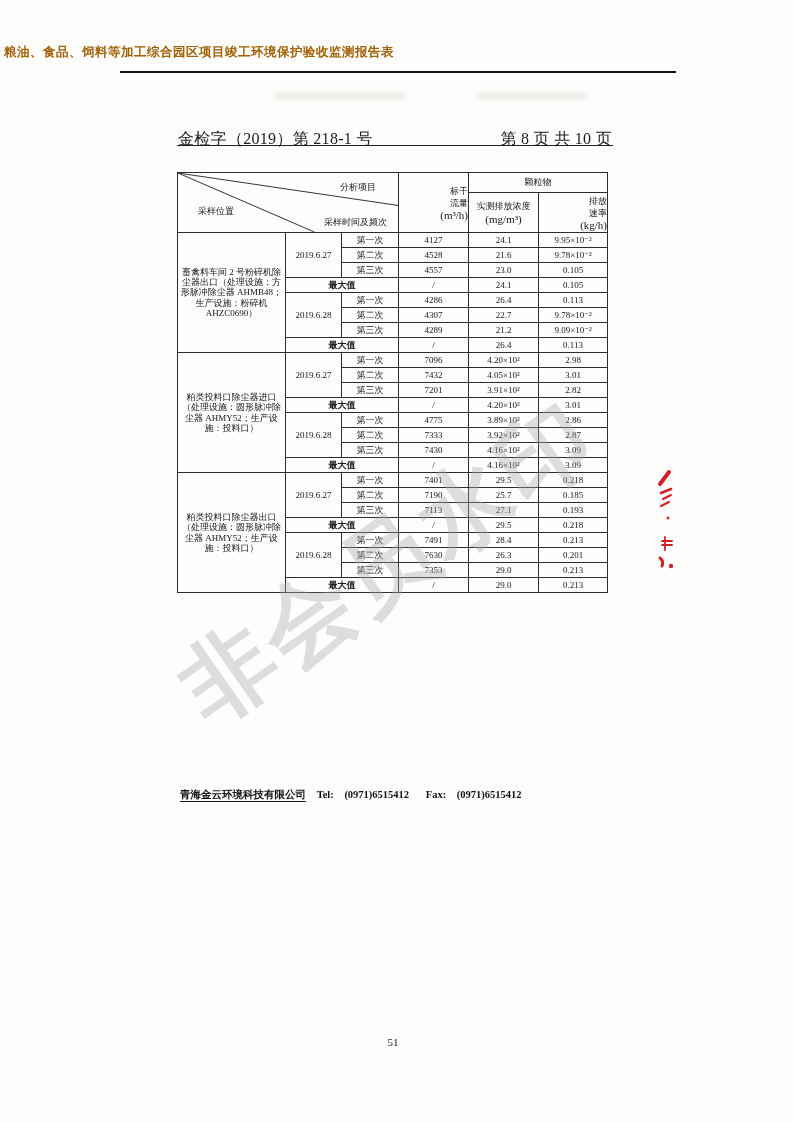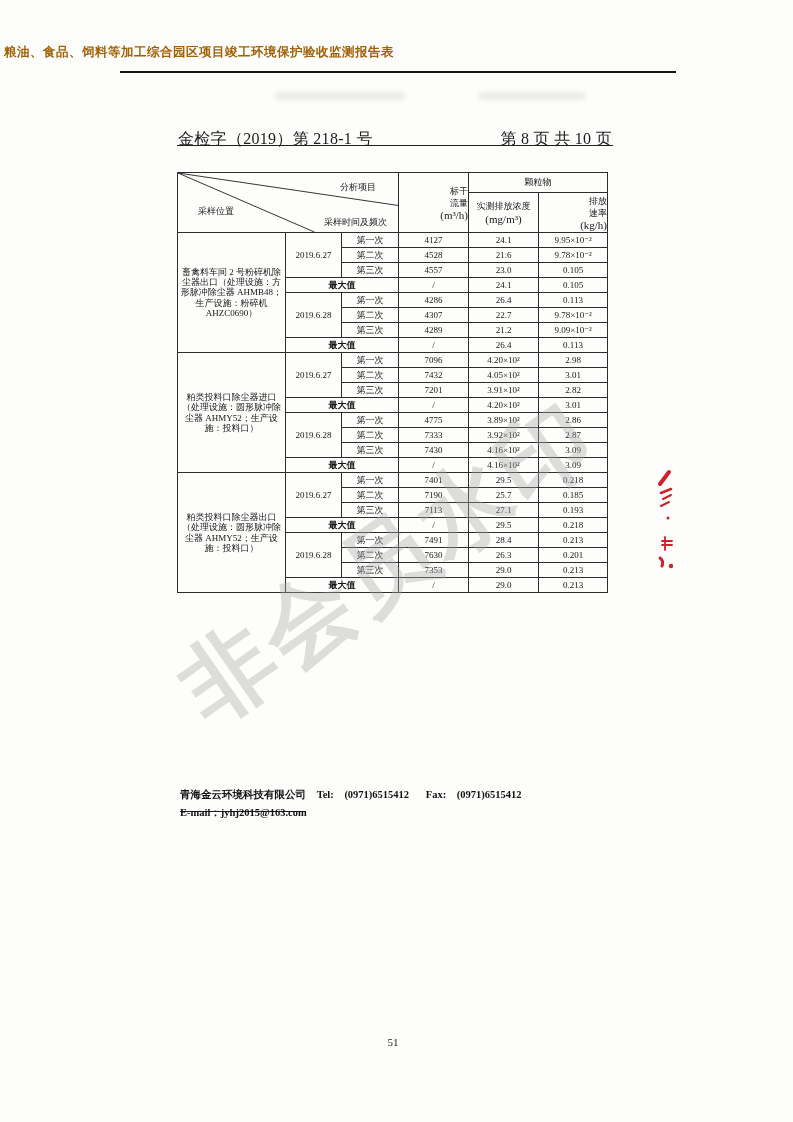--- a/index.html
+++ b/index.html
@@ -36,21 +36,21 @@
   .lbl-time { left:146px; top:44px; }
   .hdr3 span { display:block; line-height:12px;text-align:right; }
   .hdr2 span { display:block; line-height:13px; }
   .unit { font-size:11px; }
   td.loc { font-size:9px; line-height:1.3; padding:2px 4px; text-align:left; }
   td.loc.center { text-align:center; padding:2px 2px;margin-top:20px; }
   td.maxcell { font-weight:bold; }
 
   
   .footer { position:absolute; left:180px; top:788px; font-size:10.5px; font-weight:bold; color:#111; }
-  .footer .company { border-bottom:1.2px solid #1a1a1a; padding-bottom:11px; }
+  .footer .company { border-bottom:1.2px solid #1a1a1a; padding-bottom:1px; }
   .footer .gap { display:inline-block; width:14px; }
   .footer .gap-s { display:inline-block; width:8px; }
   .footer-line2 { margin-top:4px; font-weight:bold; }
   .page-num { position:absolute; top:1036px; left:0; width:786px; text-align:center; font-size:11px; }
 
   
   .watermark {
     position:absolute; left:388px; top:563px;
     transform:translate(-50%,-50%) rotate(-35deg);
     font-family:"Liberation Sans","DejaVu Sans",sans-serif;
@@ -290,20 +290,17 @@
       <circle cx="14" cy="98" r="2.2" stroke="none"></circle>
     </g>
   </svg>
 
   <div class="footer">
     <span class="company">青海金云环境科技有限公司</span><span class="gap-s"></span>
     <span>Tel:</span><span class="gap-s"></span>
     <span>(0971)6515412</span><span class="gap"></span>
     <span>Fax:</span><span class="gap-s"></span>
     <span>(0971)6515412</span>
-    <div class="footer-line2">
-      <span>E-mail：</span><span>jyhj2015@163.com</span>
-    </div>
   </div>
 
   <div class="page-num">51</div>
 
 </div>
 
 </body></html>

